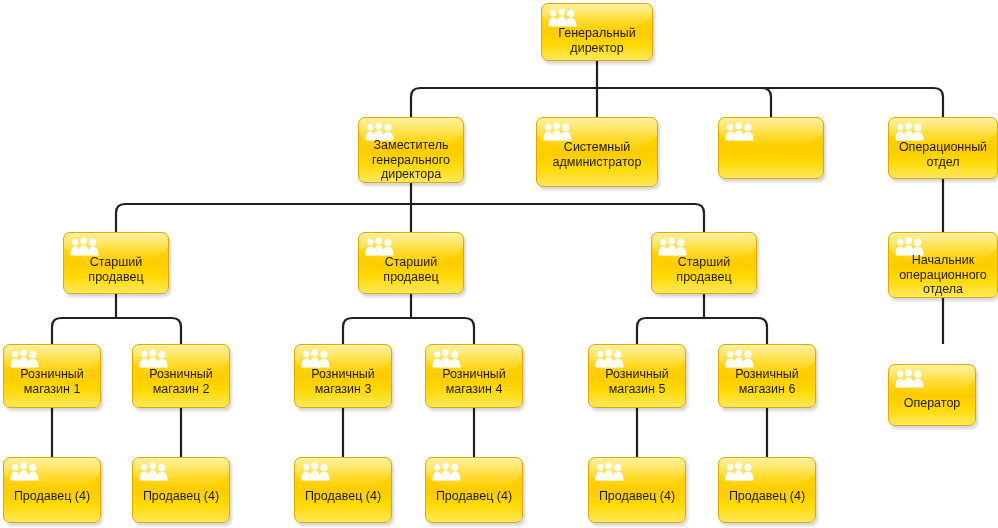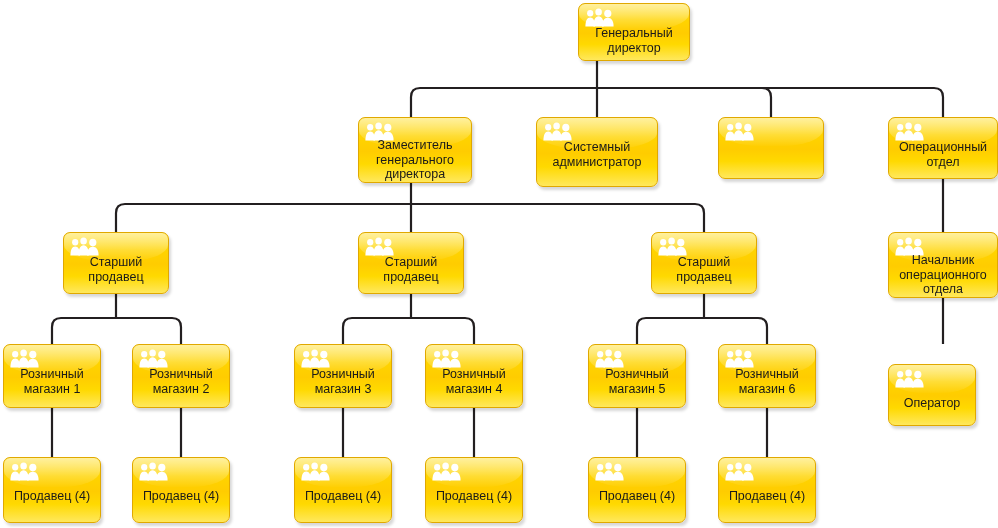--- a/index.html
+++ b/index.html
@@ -102,35 +102,35 @@
       <path d="M 704.0 318 L 646.0 318 Q 637.0 318 637.0 327 L 637.0 344" fill="none" stroke="#231f20" stroke-width="2.2" stroke-linecap="butt" stroke-linejoin="round"></path>
       <path d="M 704.0 318 L 758.0 318 Q 767.0 318 767.0 327 L 767.0 344" fill="none" stroke="#231f20" stroke-width="2.2" stroke-linecap="butt" stroke-linejoin="round"></path>
       <path d="M 943.0 298 L 943.0 344" fill="none" stroke="#231f20" stroke-width="2.2" stroke-linecap="butt" stroke-linejoin="round"></path>
       <path d="M 52.0 408 L 52.0 457" fill="none" stroke="#231f20" stroke-width="2.2" stroke-linecap="butt" stroke-linejoin="round"></path>
       <path d="M 181.0 408 L 181.0 457" fill="none" stroke="#231f20" stroke-width="2.2" stroke-linecap="butt" stroke-linejoin="round"></path>
       <path d="M 343.0 408 L 343.0 457" fill="none" stroke="#231f20" stroke-width="2.2" stroke-linecap="butt" stroke-linejoin="round"></path>
       <path d="M 474.0 408 L 474.0 457" fill="none" stroke="#231f20" stroke-width="2.2" stroke-linecap="butt" stroke-linejoin="round"></path>
       <path d="M 637.0 408 L 637.0 457" fill="none" stroke="#231f20" stroke-width="2.2" stroke-linecap="butt" stroke-linejoin="round"></path>
       <path d="M 767.0 408 L 767.0 457" fill="none" stroke="#231f20" stroke-width="2.2" stroke-linecap="butt" stroke-linejoin="round"></path>
     </svg>
-<div class="node lines2" style="left: 541px; top: 3px; width: 112px; height: 58px; margin-left: 37px;">
+<div class="node lines2" style="left: 541px; top: 3px; width: 112px; height: 58px;">
     <svg class="node-icon" viewBox="0 0 30 19" xmlns="http://www.w3.org/2000/svg">
       <g fill="#ffffff">
         <ellipse cx="5.2" cy="5.2" rx="3.1" ry="3.3"></ellipse>
         <path d="M0.4 18.6 C0.4 12.4 2.2 9.4 5.2 9.4 C8.2 9.4 10.0 12.4 10.0 18.6 Z"></path>
         <ellipse cx="13.6" cy="4.0" rx="3.3" ry="3.5"></ellipse>
         <path d="M8.4 18.6 C8.4 11.6 10.4 8.2 13.6 8.2 C16.8 8.2 18.8 11.6 18.8 18.6 Z"></path>
         <ellipse cx="22.8" cy="5.6" rx="3.6" ry="3.8"></ellipse>
         <path d="M17.0 18.6 C17.0 12.6 19.2 9.8 22.8 9.8 C26.4 9.8 28.6 12.6 28.6 18.6 Z"></path>
       </g>
     </svg>
     <div class="node-label">Генеральный
 директор</div>
   </div>
-    <div class="node lines3" style="left: 358px; top: 117px; width: 114px; height: 66px;">
+    <div class="node lines3" style="left: 358px; top: 117px; width: 106px; height: 66px;">
     <svg class="node-icon" viewBox="0 0 30 19" xmlns="http://www.w3.org/2000/svg">
       <g fill="#ffffff">
         <ellipse cx="5.2" cy="5.2" rx="3.1" ry="3.3"></ellipse>
         <path d="M0.4 18.6 C0.4 12.4 2.2 9.4 5.2 9.4 C8.2 9.4 10.0 12.4 10.0 18.6 Z"></path>
         <ellipse cx="13.6" cy="4.0" rx="3.3" ry="3.5"></ellipse>
         <path d="M8.4 18.6 C8.4 11.6 10.4 8.2 13.6 8.2 C16.8 8.2 18.8 11.6 18.8 18.6 Z"></path>
         <ellipse cx="22.8" cy="5.6" rx="3.6" ry="3.8"></ellipse>
         <path d="M17.0 18.6 C17.0 12.6 19.2 9.8 22.8 9.8 C26.4 9.8 28.6 12.6 28.6 18.6 Z"></path>
       </g>
     </svg>

